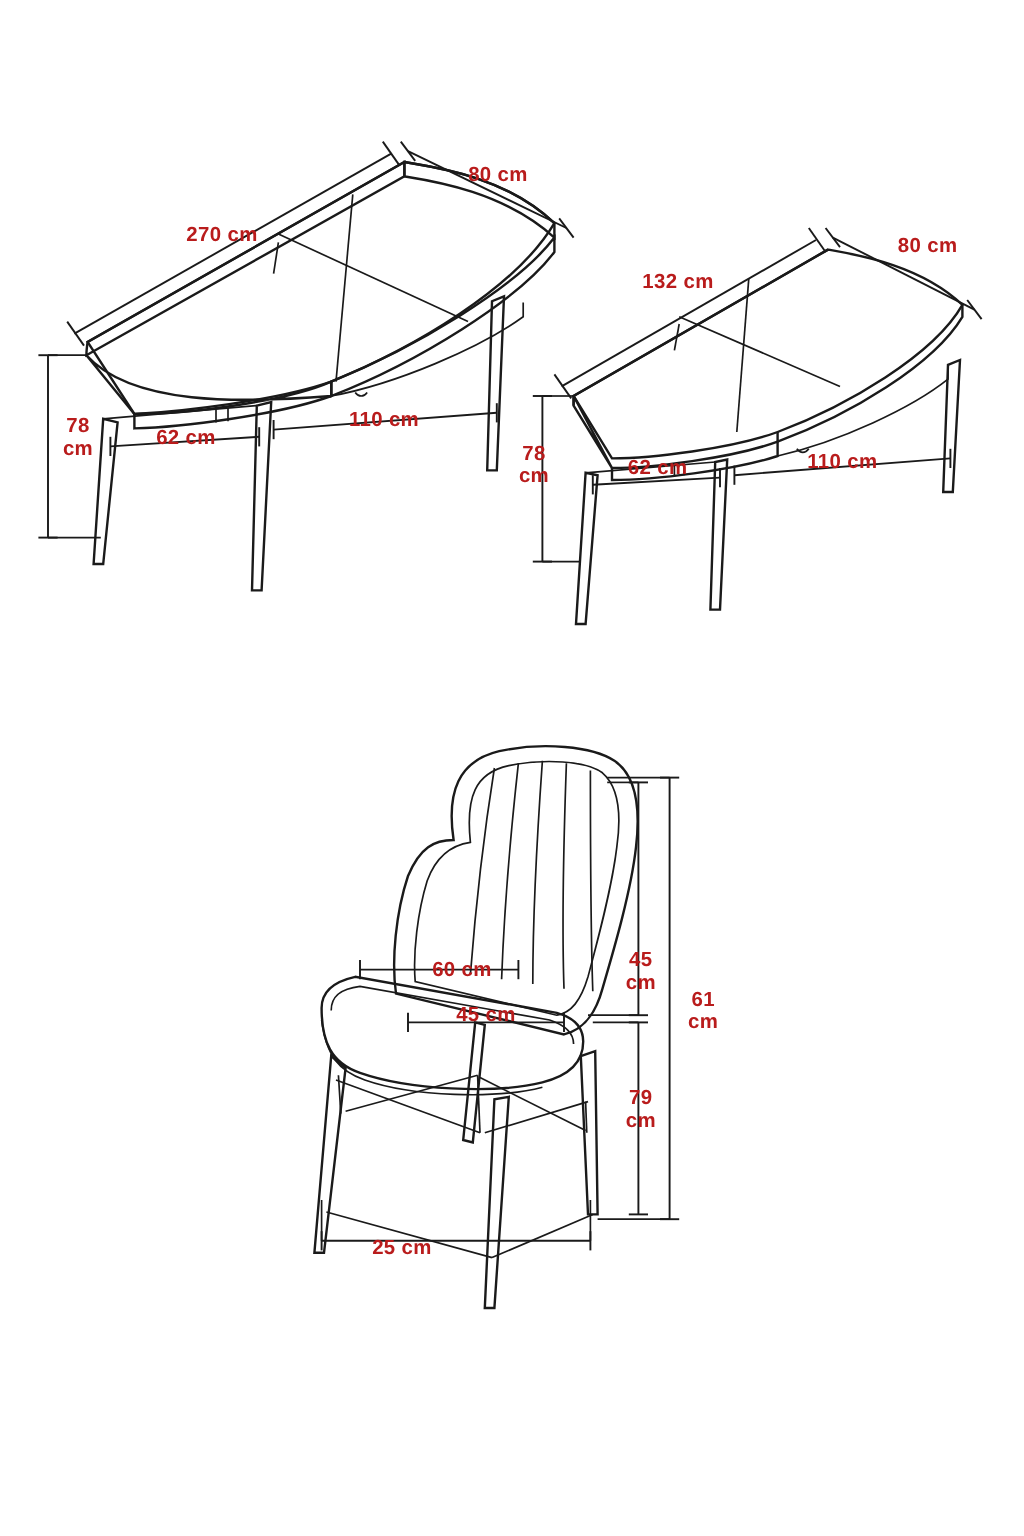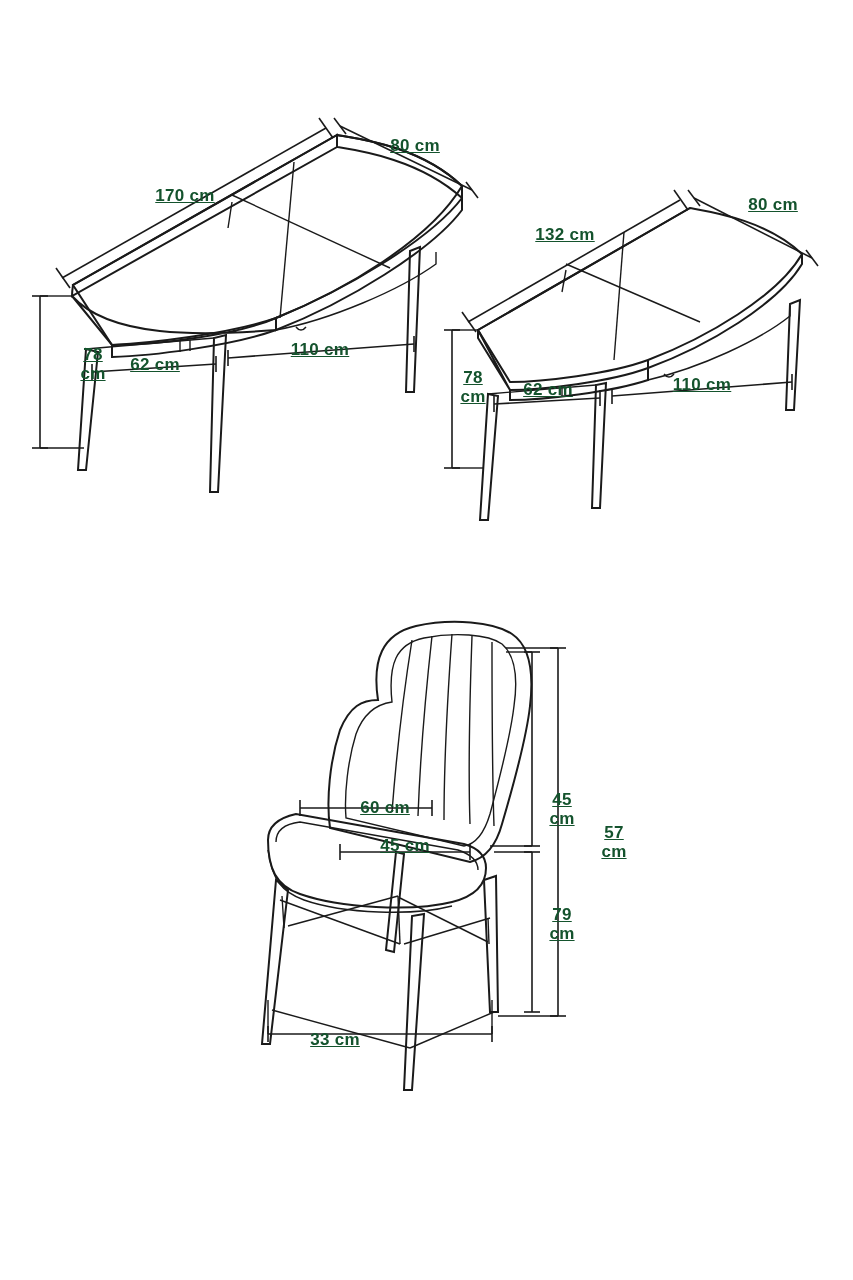--- a/index.html
+++ b/index.html
@@ -18,30 +18,28 @@
     position: absolute;
     left: 0; top: 0;
     width: 853px;
     height: 1280px;
   }
   .dim-label {
     position: absolute;
     font-family: "Liberation Sans", sans-serif;
     font-weight: bold;
     font-size: 17px;
-    color: #14532d;
+    color: #b91c1c;
     letter-spacing: 0.3px;
     line-height: 19px;
     white-space: pre-line;
     text-align: center;
-    text-decoration: underline;
   }
   .dim-label.stack {
     width: 34px;
-    margin-left: 28px;
   }
   .dim-label.wide {
     width: 90px;
   }
   svg { display: block; }
   .ln {
     stroke: #1a1a1a;
     fill: none;
   }
   .thin { stroke-width: 1.4; }
@@ -249,21 +247,21 @@
 
     <g>
       <path class="dimline" d="M 268 1034 L 492 1034"></path>
       <path class="tick" d="M 268 1026 L 268 1042"></path>
       <path class="tick" d="M 492 1026 L 492 1042"></path>
       <path class="ln thin" d="M 268 1000 L 268 1034"></path>
       <path class="ln thin" d="M 492 1000 L 492 1034"></path>
     </g>
   </svg>
 
-  <div class="dim-label wide" style="left:140px; top:186px;">170 cm</div>
+  <div class="dim-label wide" style="left:140px; top:186px;">270 cm</div>
 
   <div class="dim-label wide" style="left:370px; top:136px;">80 cm</div>
 
   <div class="dim-label stack" style="left:48px; top:345px;">78
 cm</div>
 
   <div class="dim-label wide" style="left:110px; top:355px;">62 cm</div>
 
   <div class="dim-label wide" style="left:275px; top:340px;">110 cm</div>
 
@@ -274,25 +272,25 @@
   <div class="dim-label stack" style="left:428px; top:368px;">78
 cm</div>
 
   <div class="dim-label wide" style="left:503px; top:380px;">62 cm</div>
 
   <div class="dim-label wide" style="left:657px; top:375px;">110 cm</div>
 
   <div class="dim-label stack" style="left:517px; top:790px;">45
 cm</div>
 
-  <div class="dim-label stack" style="left:569px; top:823px;">57
+  <div class="dim-label stack" style="left:569px; top:823px;">61
 cm</div>
 
   <div class="dim-label stack" style="left:517px; top:905px;">79
 cm</div>
 
   <div class="dim-label wide" style="left:340px; top:798px;">60 cm</div>
 
   <div class="dim-label wide" style="left:360px; top:836px;">45 cm</div>
 
-  <div class="dim-label wide" style="left:290px; top:1030px;">33 cm</div>
+  <div class="dim-label wide" style="left:290px; top:1030px;">25 cm</div>
 
 </div>
 
 </body></html>

